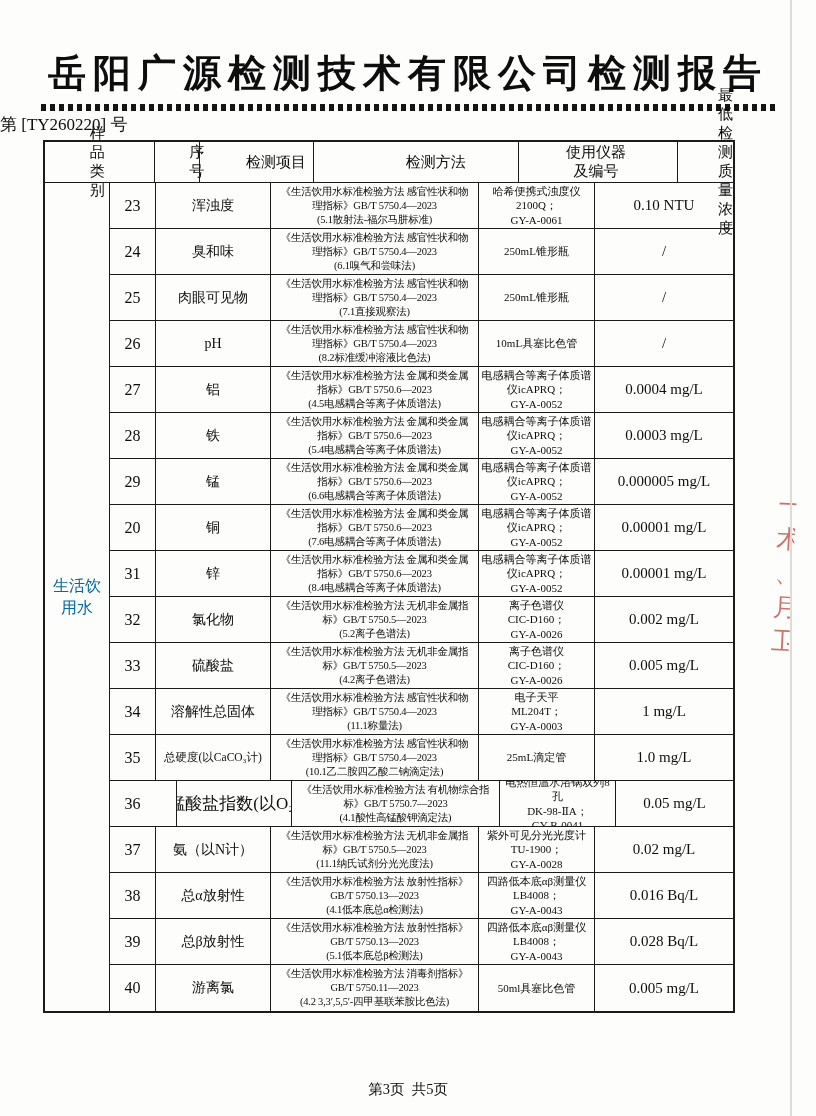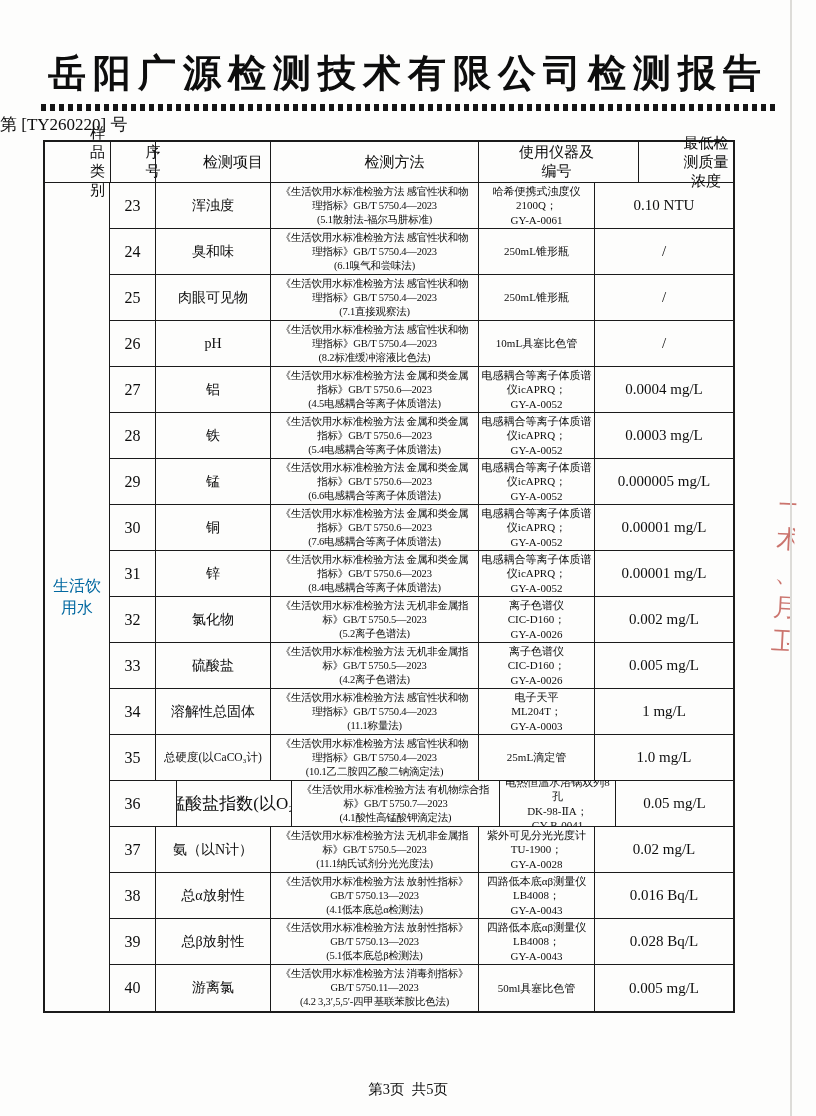--- a/index.html
+++ b/index.html
@@ -26,21 +26,21 @@
   .report-table{
     position:absolute;left:43px;top:140px;width:692px;
     border:2px solid #1b1b1b;box-sizing:border-box;background:transparent;
   }
   .thead{display:flex;height:40px;border-bottom:1.5px solid #1b1b1b;}
   .th{
     display:flex;align-items:center;justify-content:center;text-align:center;
     font-size:15px;color:#0d0d0d;box-sizing:border-box;padding-left:40px;
   }
   .th+.th{border-left:1.5px solid #1b1b1b;}
-  .h-cat{width:65px;}.h-no{width:45px;}.h-item{width:115px;text-align:center;}
+  .h-cat{width:65px;}.h-no{width:45px;margin-left:44px;}.h-item{width:115px;text-align:center;}
   .h-method{width:208px;}.h-instr{width:116px;}.h-value{flex:1;margin-left:44px;}
   .tbody{display:flex;}
   .cat-cell{
     width:65px;border-right:1.5px solid #1b1b1b;box-sizing:border-box;
     display:flex;align-items:center;justify-content:center;text-align:center;
     font-size:16px;line-height:22px;padding:2px 6px;color:#0369a1;
   }
   .rows{flex:1;display:flex;flex-direction:column;}
   .row{display:flex;height:46px;border-bottom:1.5px solid #1b1b1b;box-sizing:border-box;}
   .row:last-child{border-bottom:none;}
@@ -152,21 +152,21 @@
     <div class="cell cell-item">锰</div>
     <div class="cell cell-method">《生活饮用水标准检验方法 金属和类金属
 指标》GB/T 5750.6—2023
 (6.6电感耦合等离子体质谱法)</div>
     <div class="cell cell-instrument">电感耦合等离子体质谱
 仪icAPRQ；
 GY-A-0052</div>
     <div class="cell cell-value">0.000005 mg/L</div>
   </div>
         <div class="row">
-    <div class="cell cell-no">30</div>
+    <div class="cell cell-no">20</div>
     <div class="cell cell-item">铜</div>
     <div class="cell cell-method">《生活饮用水标准检验方法 金属和类金属
 指标》GB/T 5750.6—2023
 (7.6电感耦合等离子体质谱法)</div>
     <div class="cell cell-instrument">电感耦合等离子体质谱
 仪icAPRQ；
 GY-A-0052</div>
     <div class="cell cell-value">0.00001 mg/L</div>
   </div>
         <div class="row">

